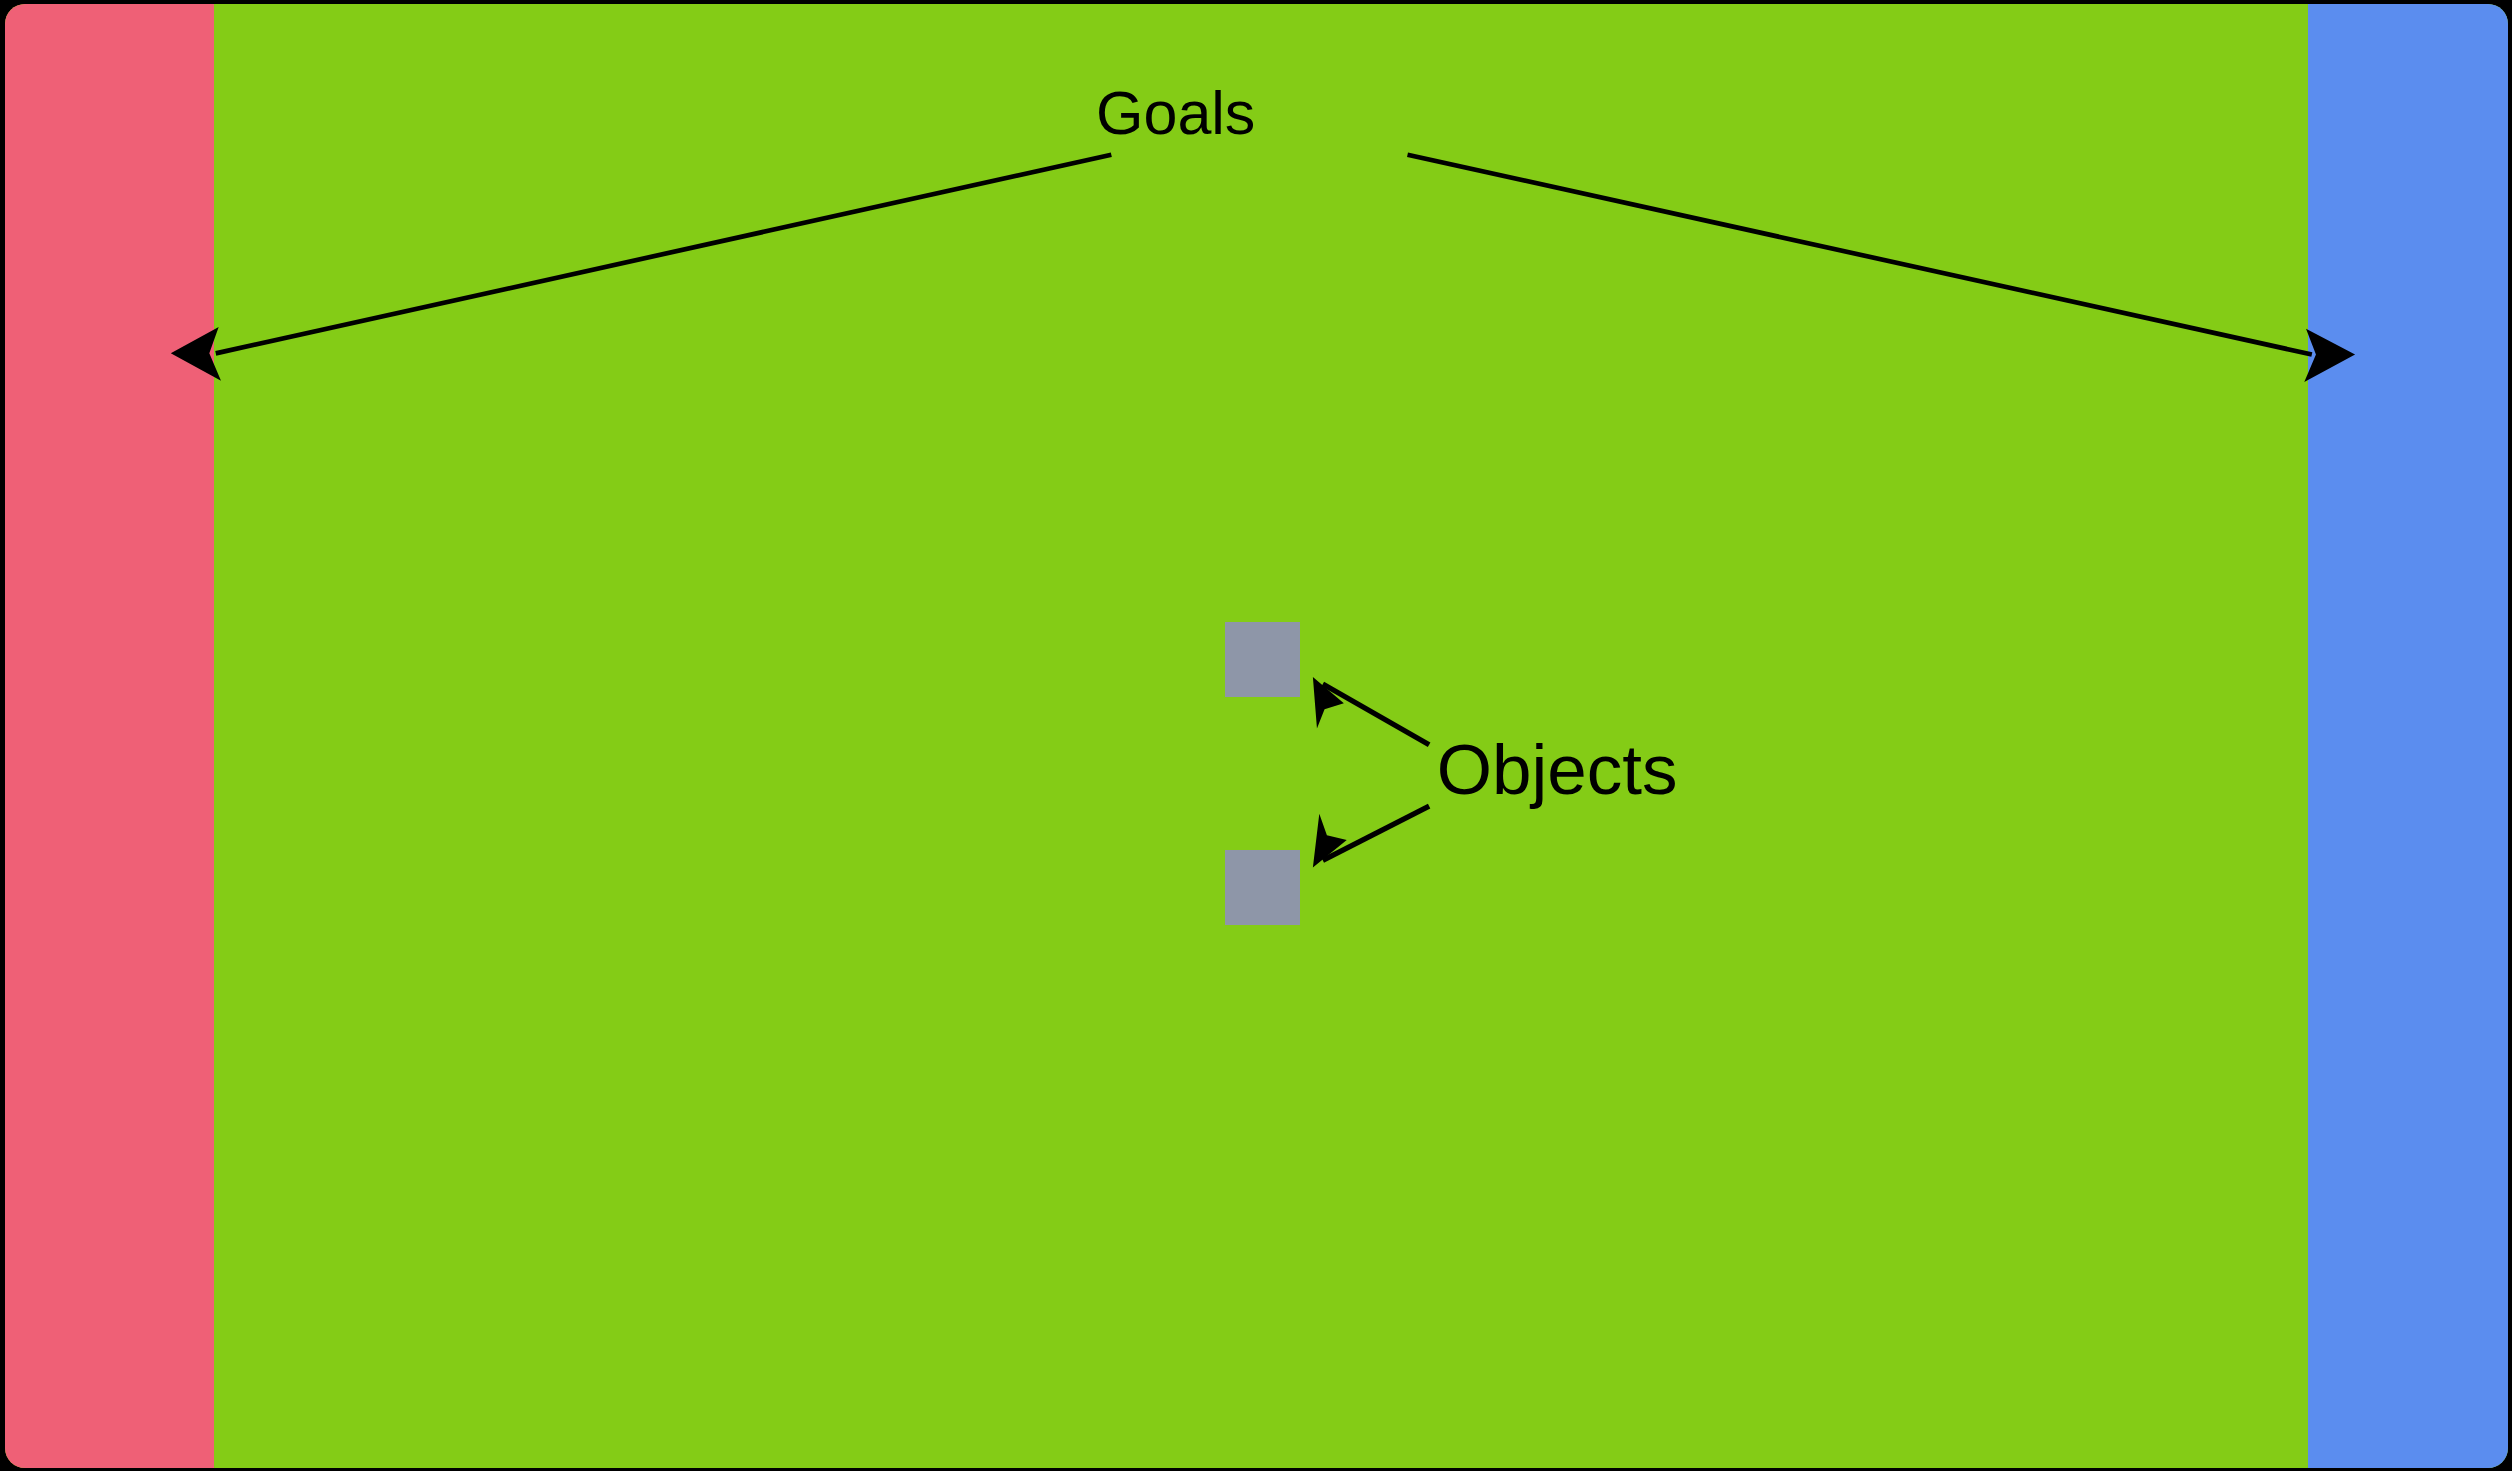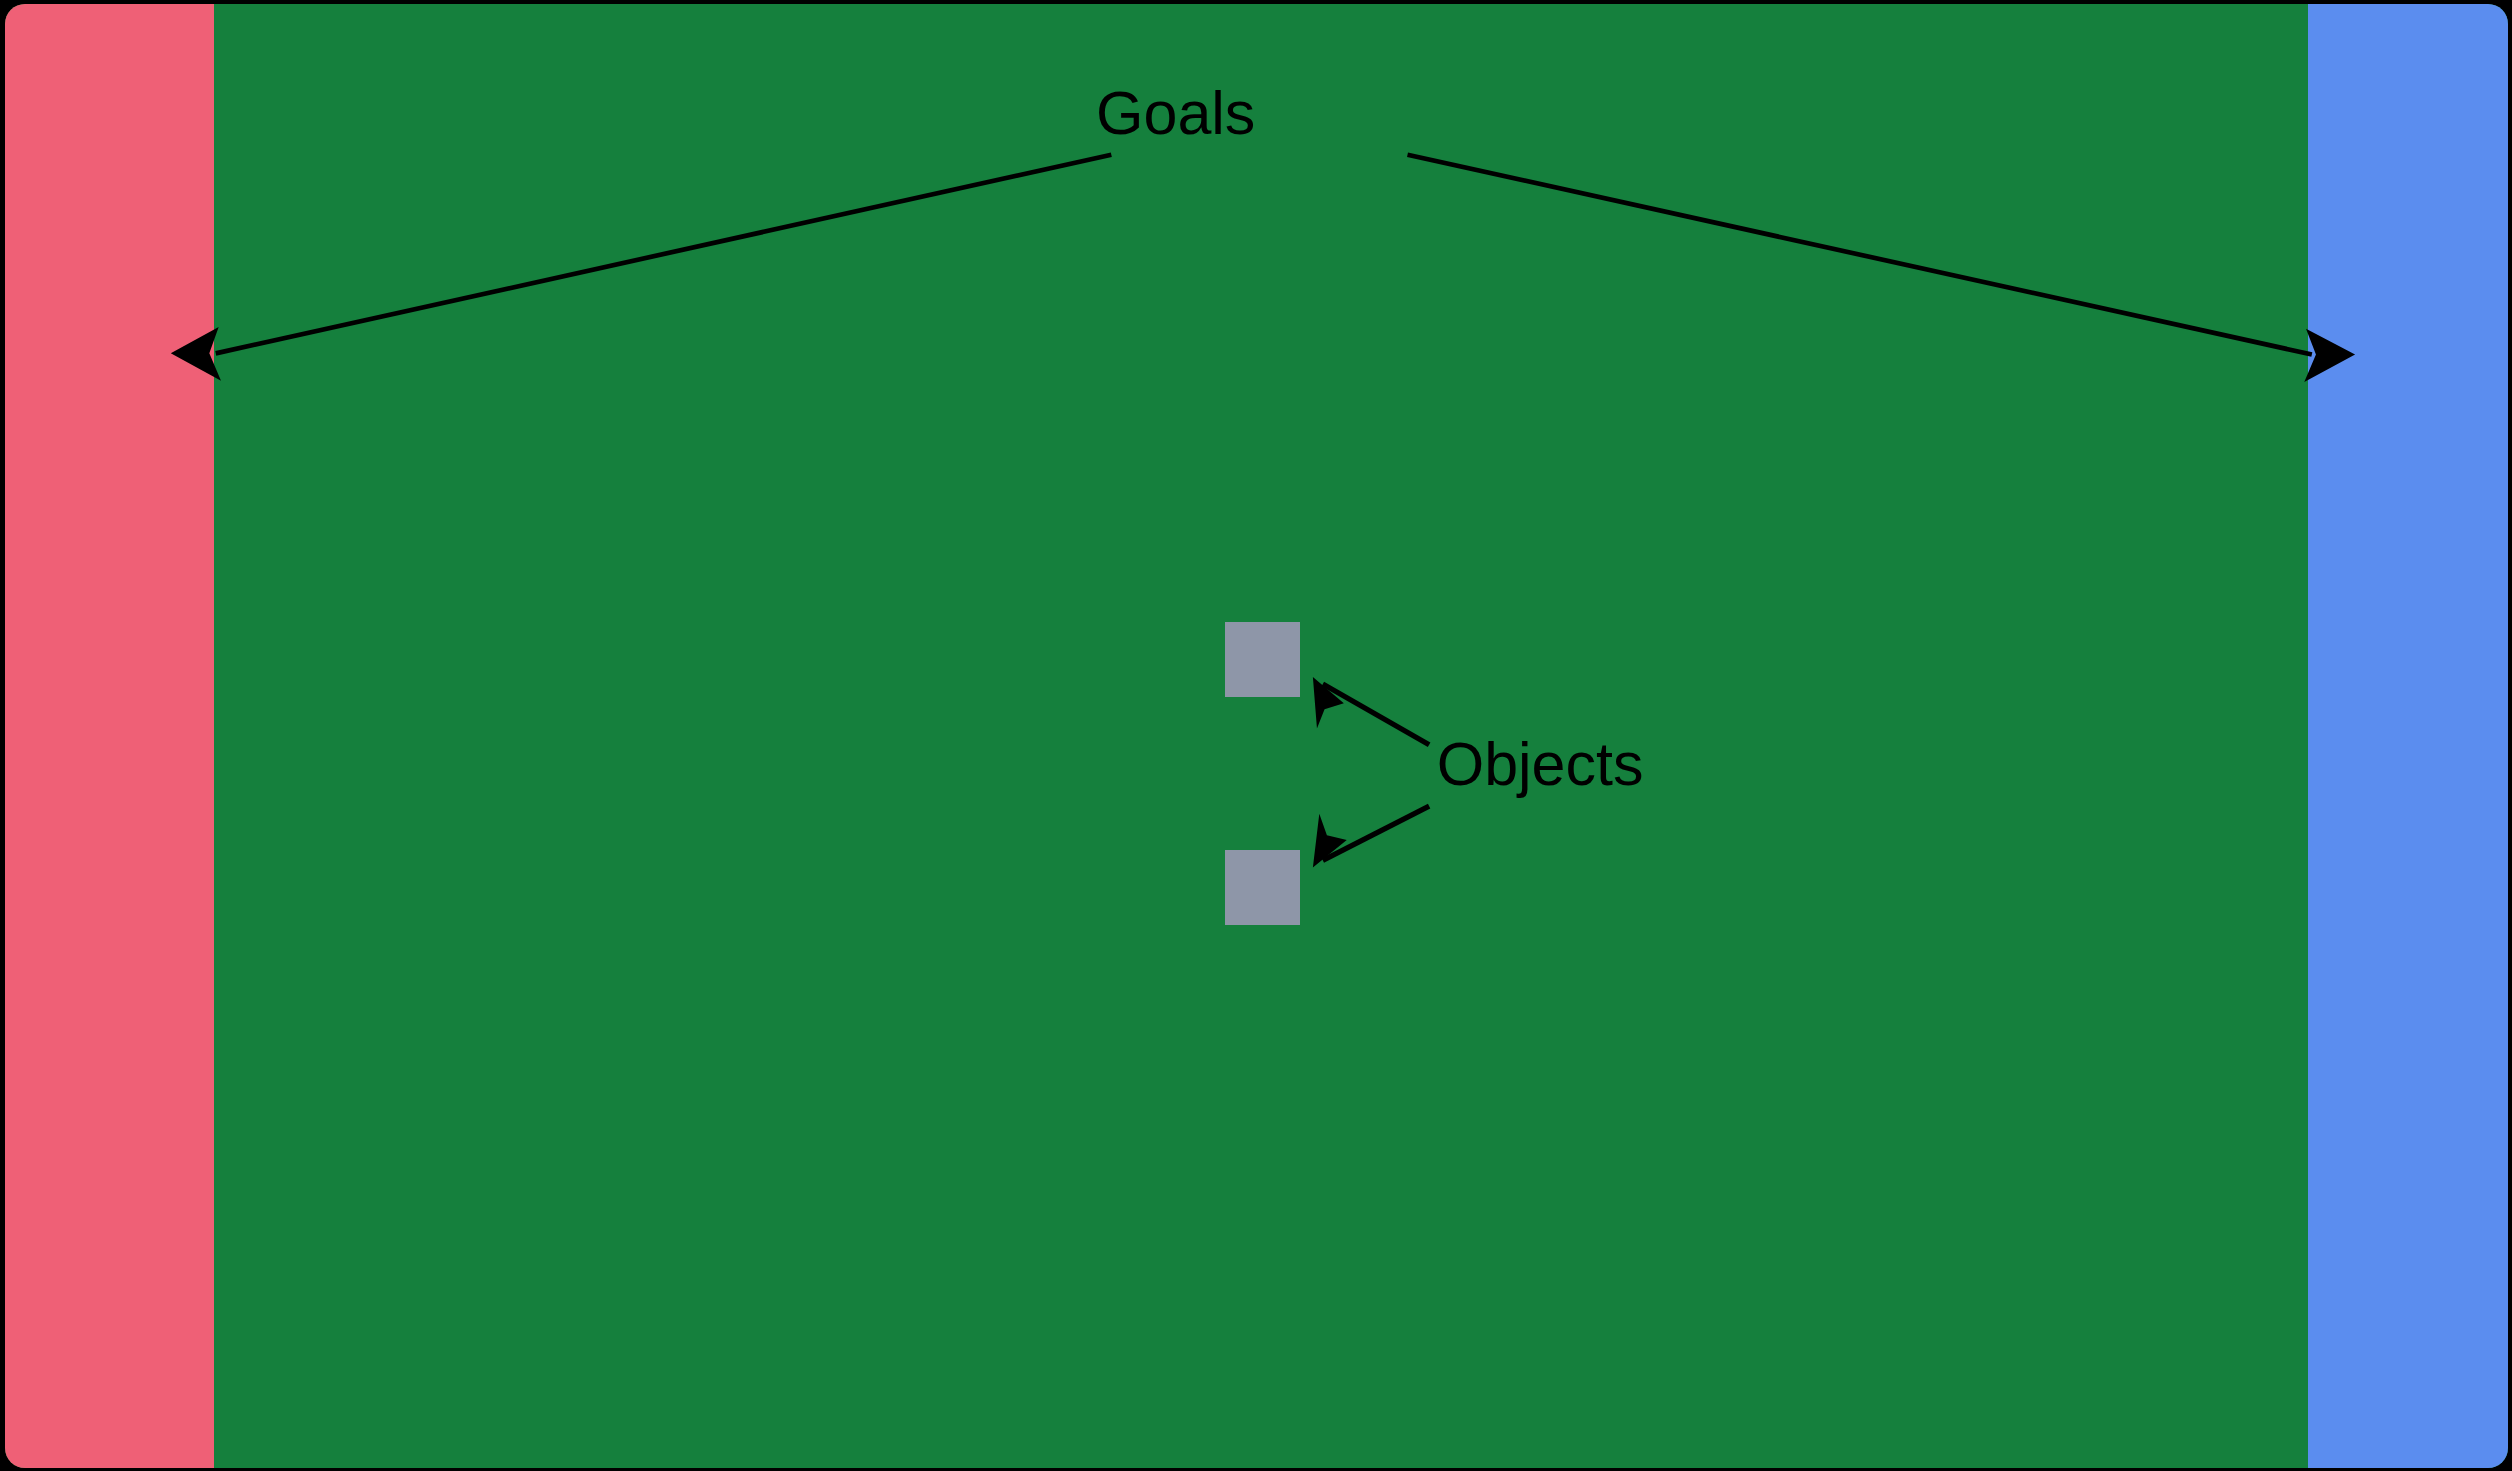--- a/index.html
+++ b/index.html
@@ -60,21 +60,21 @@
   }
   #label-goals {
     left: 1171px;
     top: 79px;
     font-size: 61px;
     transform: translateX(-50%);
   }
   #label-objects {
     left: 1432px;
     top: 730px;
-    font-size: 61px;
+    font-size: 71px;
   }
 
   
   .game-object {
     position: absolute;
     width: 75px;
     height: 75px;
     background: #8E96A8;
   }
   #object-1 { left: 1220px; top: 618px; }
@@ -116,21 +116,21 @@
     transform: translateY(-50%);
   }
   #btn-alone    .radio-dot { left: 27px; }
   #btn-together .radio-dot { right: 27px; }
 </style>
 </head>
 <body>
 
 <div id="stage" style="background: rgb(0, 0, 0);">
 
-  <div id="canvas" style="background: #15803d; padding-left: 20px;">
+  <div id="canvas" style="background: #84cc16; padding-left: 20px;">
 
     <div class="goal-zone" id="goal-left" style="background: rgb(239, 96, 118);"></div>
     <div class="goal-zone" id="goal-right" style="background: rgb(91, 141, 239);"></div>
 
     <div class="game-object" id="object-1" style="background: rgb(142, 150, 168);"></div>
     <div class="game-object" id="object-2" style="background: rgb(142, 150, 168);"></div>
 
     <svg id="annotations" viewBox="0 0 4283 2506">
 
       <g>

